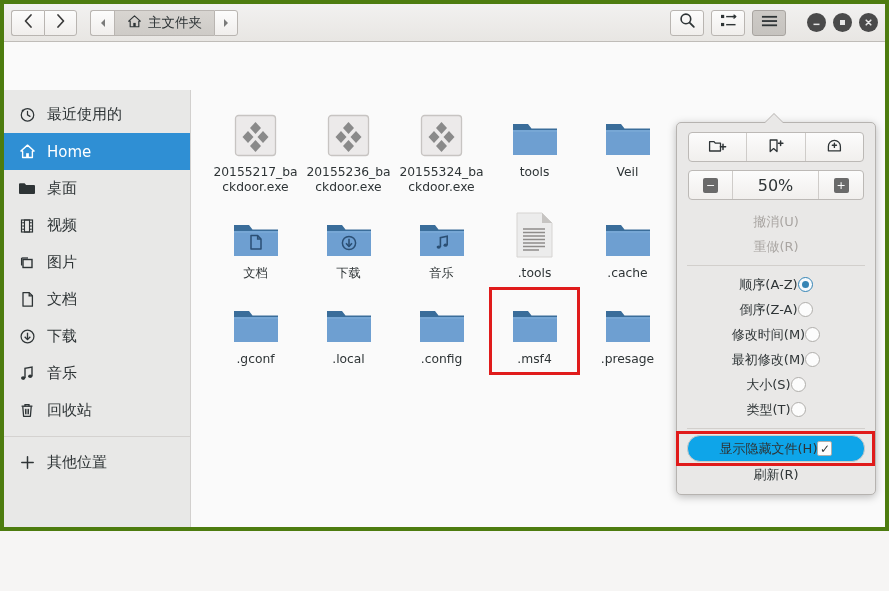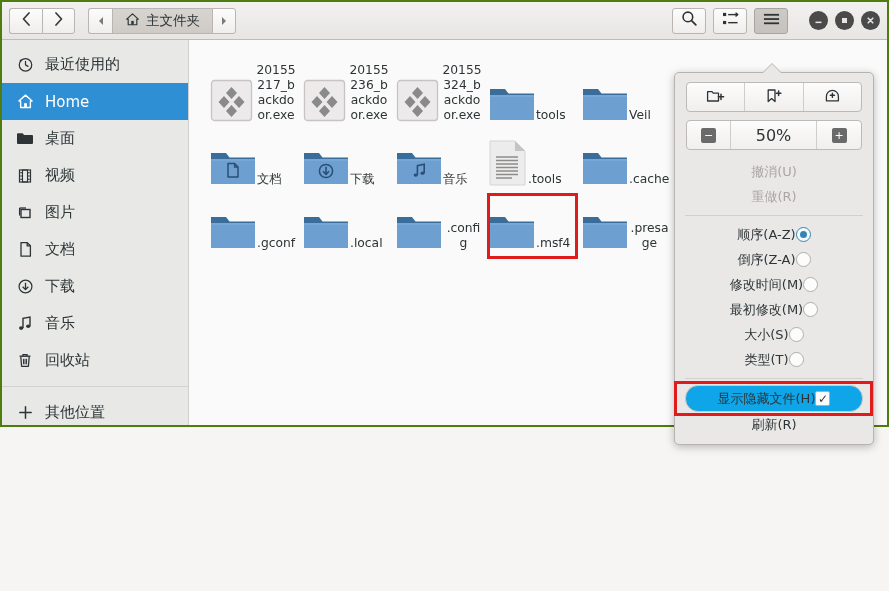--- a/index.html
+++ b/index.html
@@ -3,25 +3,26 @@
 <meta charset="utf-8">
 <style>
   * { box-sizing: border-box; margin: 0; padding: 0; }
   html, body {
     width: 889px; height: 591px;
     font-family: "DejaVu Sans", "Liberation Sans", sans-serif;
     background: #f6f5f4;
     overflow: hidden;
   }
   .window {
-    width: 889px; height: 427px;
+    width: 889px; height: 531px;
     position: relative;
     display: flex; flex-direction: column;
     background: #fafafa;
-    border: 2px solid #4d7c0f;
+    border: 4px solid #4d7c0f;
+    gap: 48px;
   }
 
   
   .headerbar {
     height: 38px; min-height: 38px;
     background: linear-gradient(to bottom, #f2f1f0 0%, #e8e6e3 100%);
     border-bottom: 1px solid #bfbcb8;
     display: flex; align-items: center;
     padding: 0 7px;
     position: relative; z-index: 40;
@@ -102,21 +103,21 @@
   
   .content {
     flex: 1; background: #fafafa;
     padding: 12px 10px 0 18px;
     overflow: hidden; position: relative;
   }
   .grid { display: flex; flex-wrap: wrap; align-content: flex-start; }
   .cell {
     width: 93px;
     padding: 4px 2px 8px 2px;
-    display: flex; flex-direction: row; align-items: flex-end;
+    display: flex; flex-direction: column; align-items: center;
     cursor: pointer;
     position: relative;
   }
   .cell .iconwrap { height: 52px; display: flex; align-items: flex-end; justify-content: center; }
   .cell .label {
     margin-top: 7px;
     font-size: 12.3px; color: #2e3436;
     text-align: center; line-height: 15px;
     word-break: break-all;
   }

